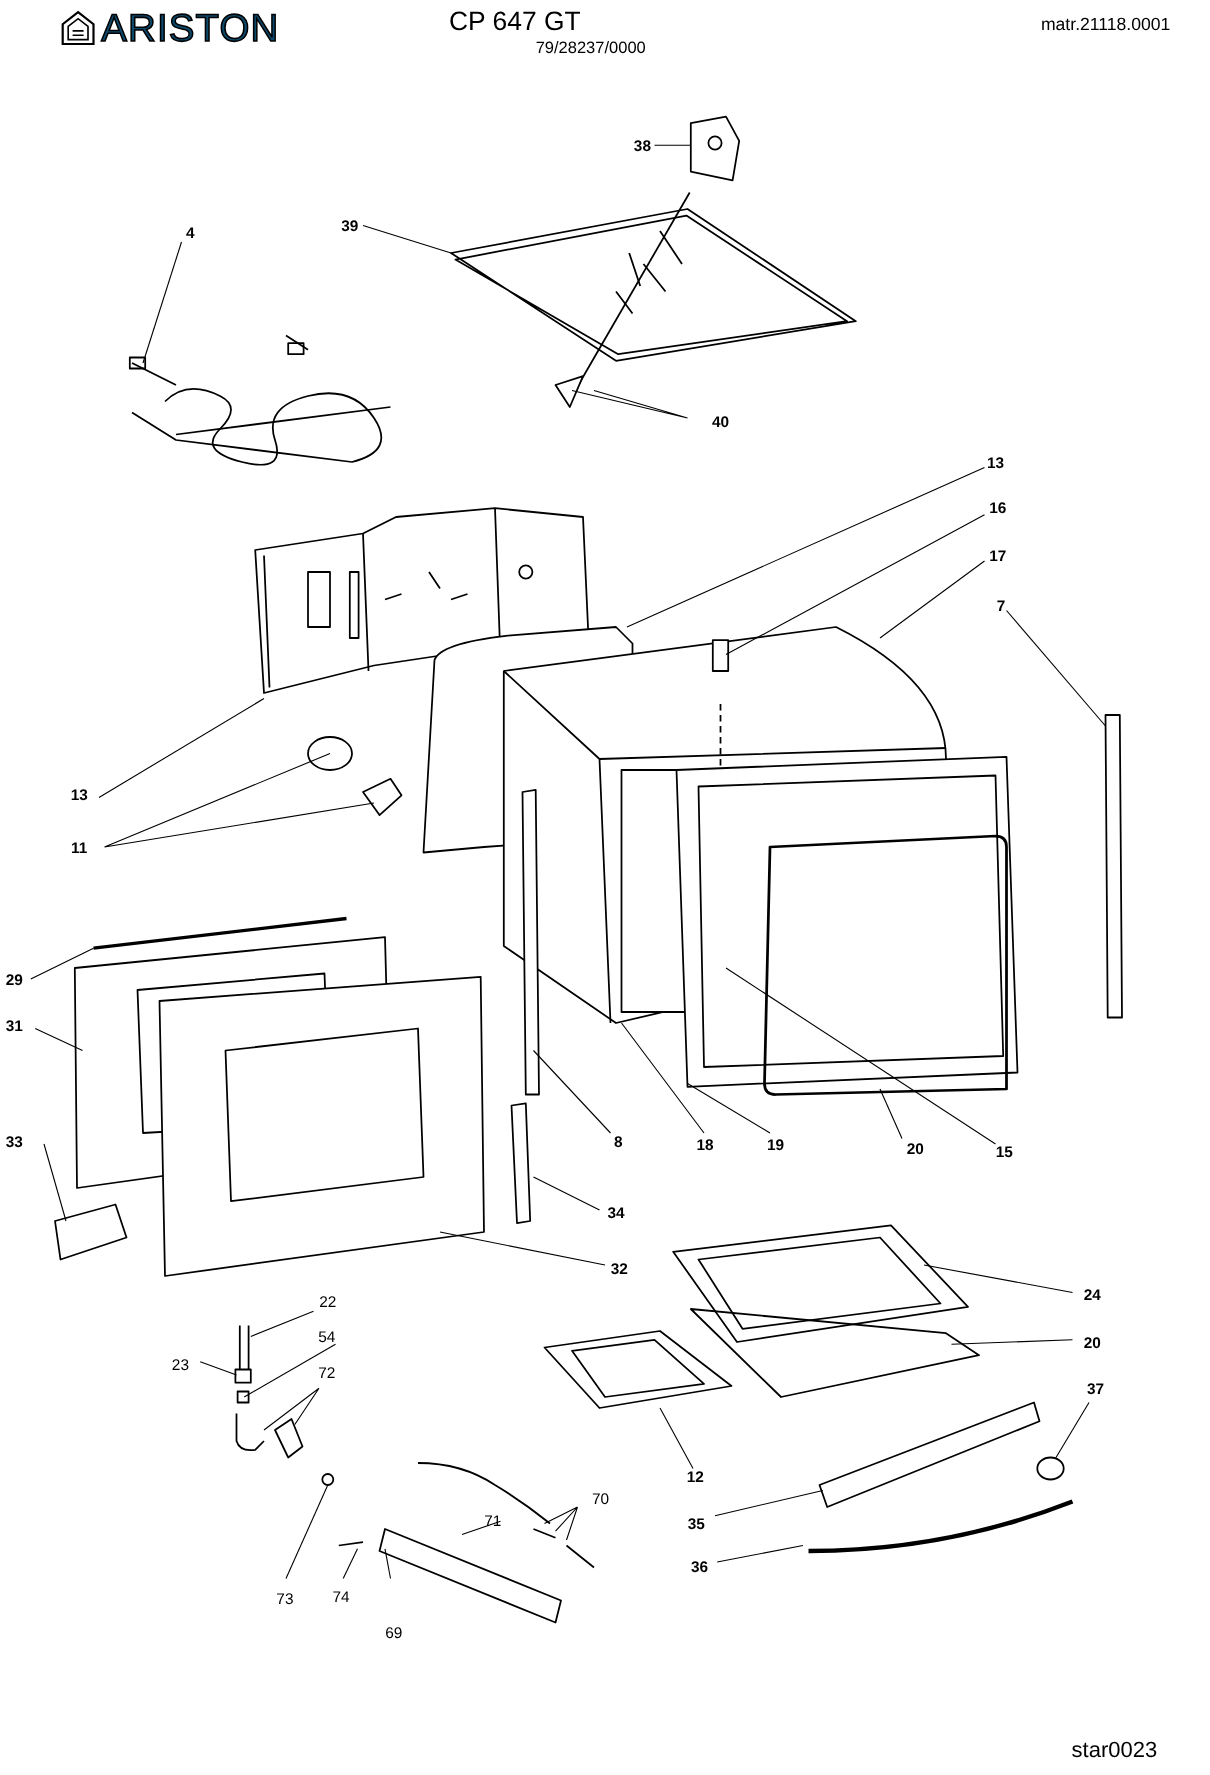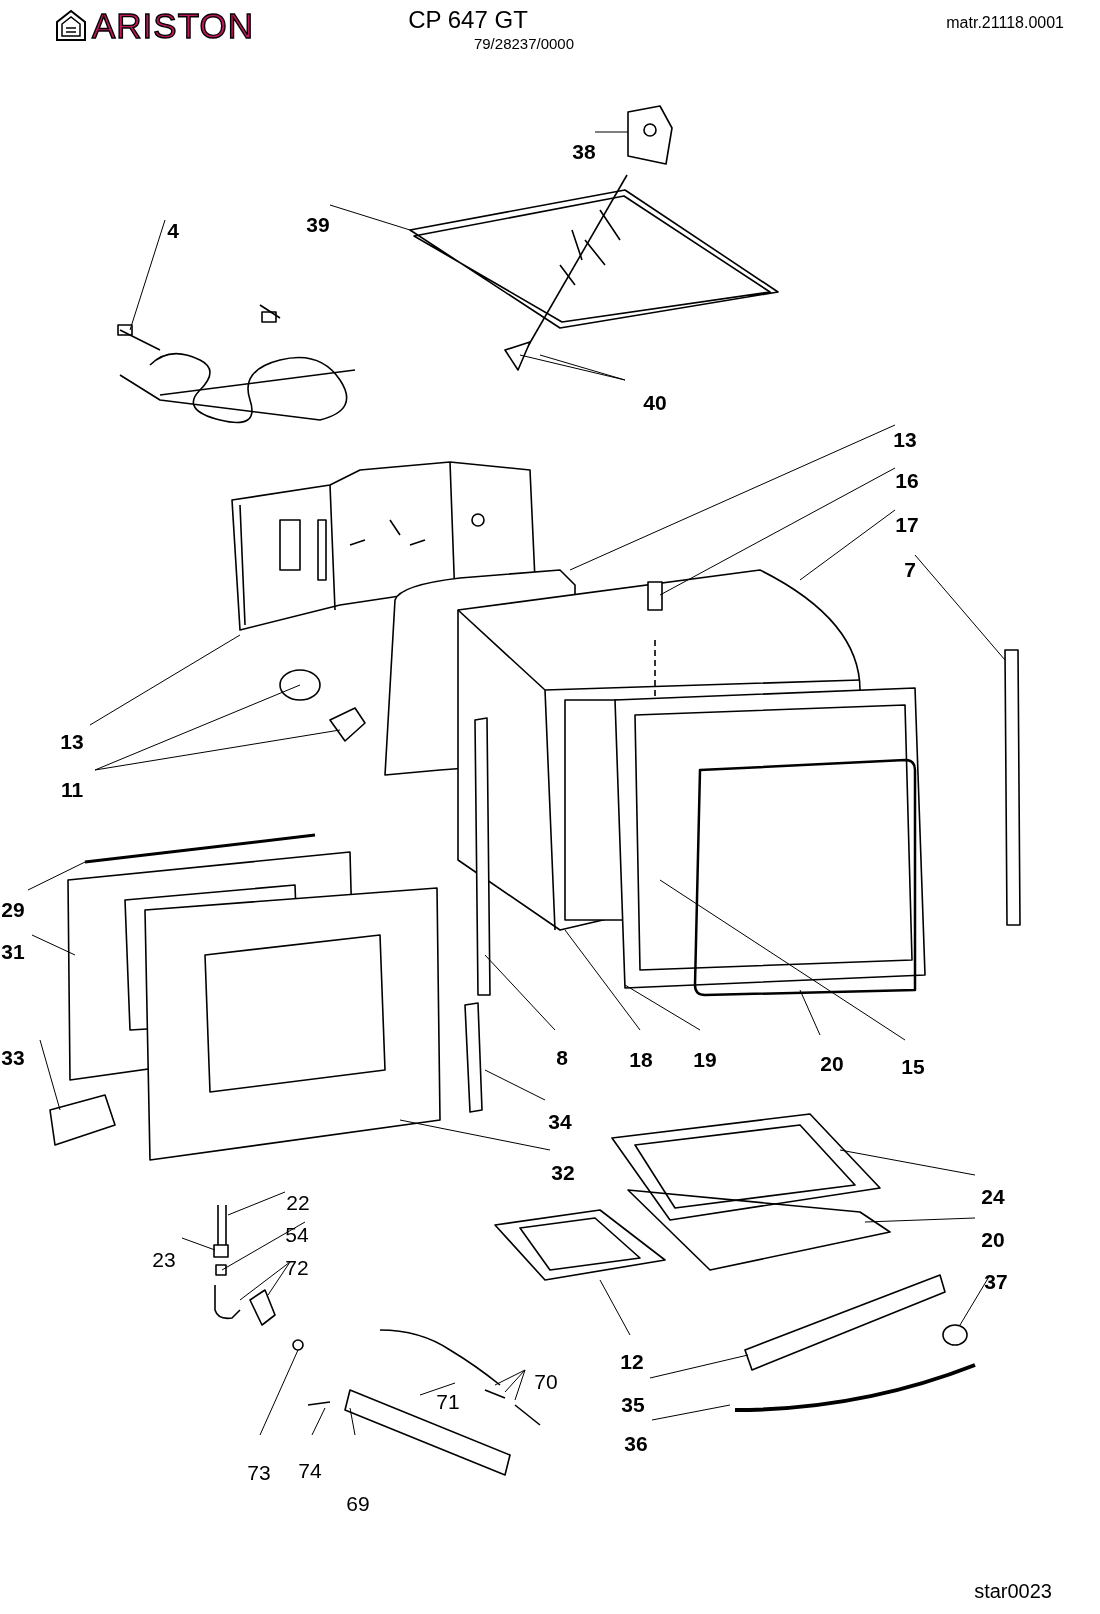--- a/index.html
+++ b/index.html
@@ -1,25 +1,25 @@
 <!DOCTYPE html>
 <html><head>
 <meta charset="utf-8">
 <style>
   html,body{margin:0;padding:0;background:#fff;}
   body{width:1100px;height:1614px;position:relative;overflow:hidden;font-family:"Liberation Sans",sans-serif;color:#000;}
   .hdr{position:absolute;}
   #logo-icon{left:55px;top:8px;width:32px;height:34px;}
-  #logo-text{left:92px;top:6px;font-size:35px;color:#be185d;-webkit-text-stroke:1.4px #000;letter-spacing:1px;}
+  #logo-text{left:92px;top:6px;font-size:35px;color:#0c4a6e;-webkit-text-stroke:1.4px #000;letter-spacing:1px;}
   #model{left:0;width:936px;top:6px;text-align:center;font-size:24px;}
-  #code{left:0;width:1048px;top:35px;text-align:center;font-size:15px;}
+  #code{left:13px;width:1048px;top:35px;text-align:center;font-size:15px;}
   #matr{right:36px;top:14px;font-size:16px;}
   #footer{right:48px;top:1580px;font-size:20px;}
   svg#dia{position:absolute;left:0;top:0;}
-  .lbl{position:absolute;font-size:21px;transform:translate(-50%,-50%);white-space:nowrap;margin-top:20px;}
+  .lbl{position:absolute;font-size:14px;transform:translate(-50%,-50%);white-space:nowrap;}
   .b{font-weight:bold;}
 </style>
 </head>
 <body>
 
 <svg id="logo-icon" class="hdr" viewBox="0 0 32 34">
   <path d="M2 32 V14 L16 3 L30 14 V32 Z" fill="none" stroke="#000" stroke-width="2"></path>
   <path d="M7 28 V16 L16 9 L25 16 V28 Z" fill="none" stroke="#000" stroke-width="1.5"></path>
   <path d="M11 24 h10 M11 20 h10" stroke="#000" stroke-width="1.5"></path>
 </svg>

